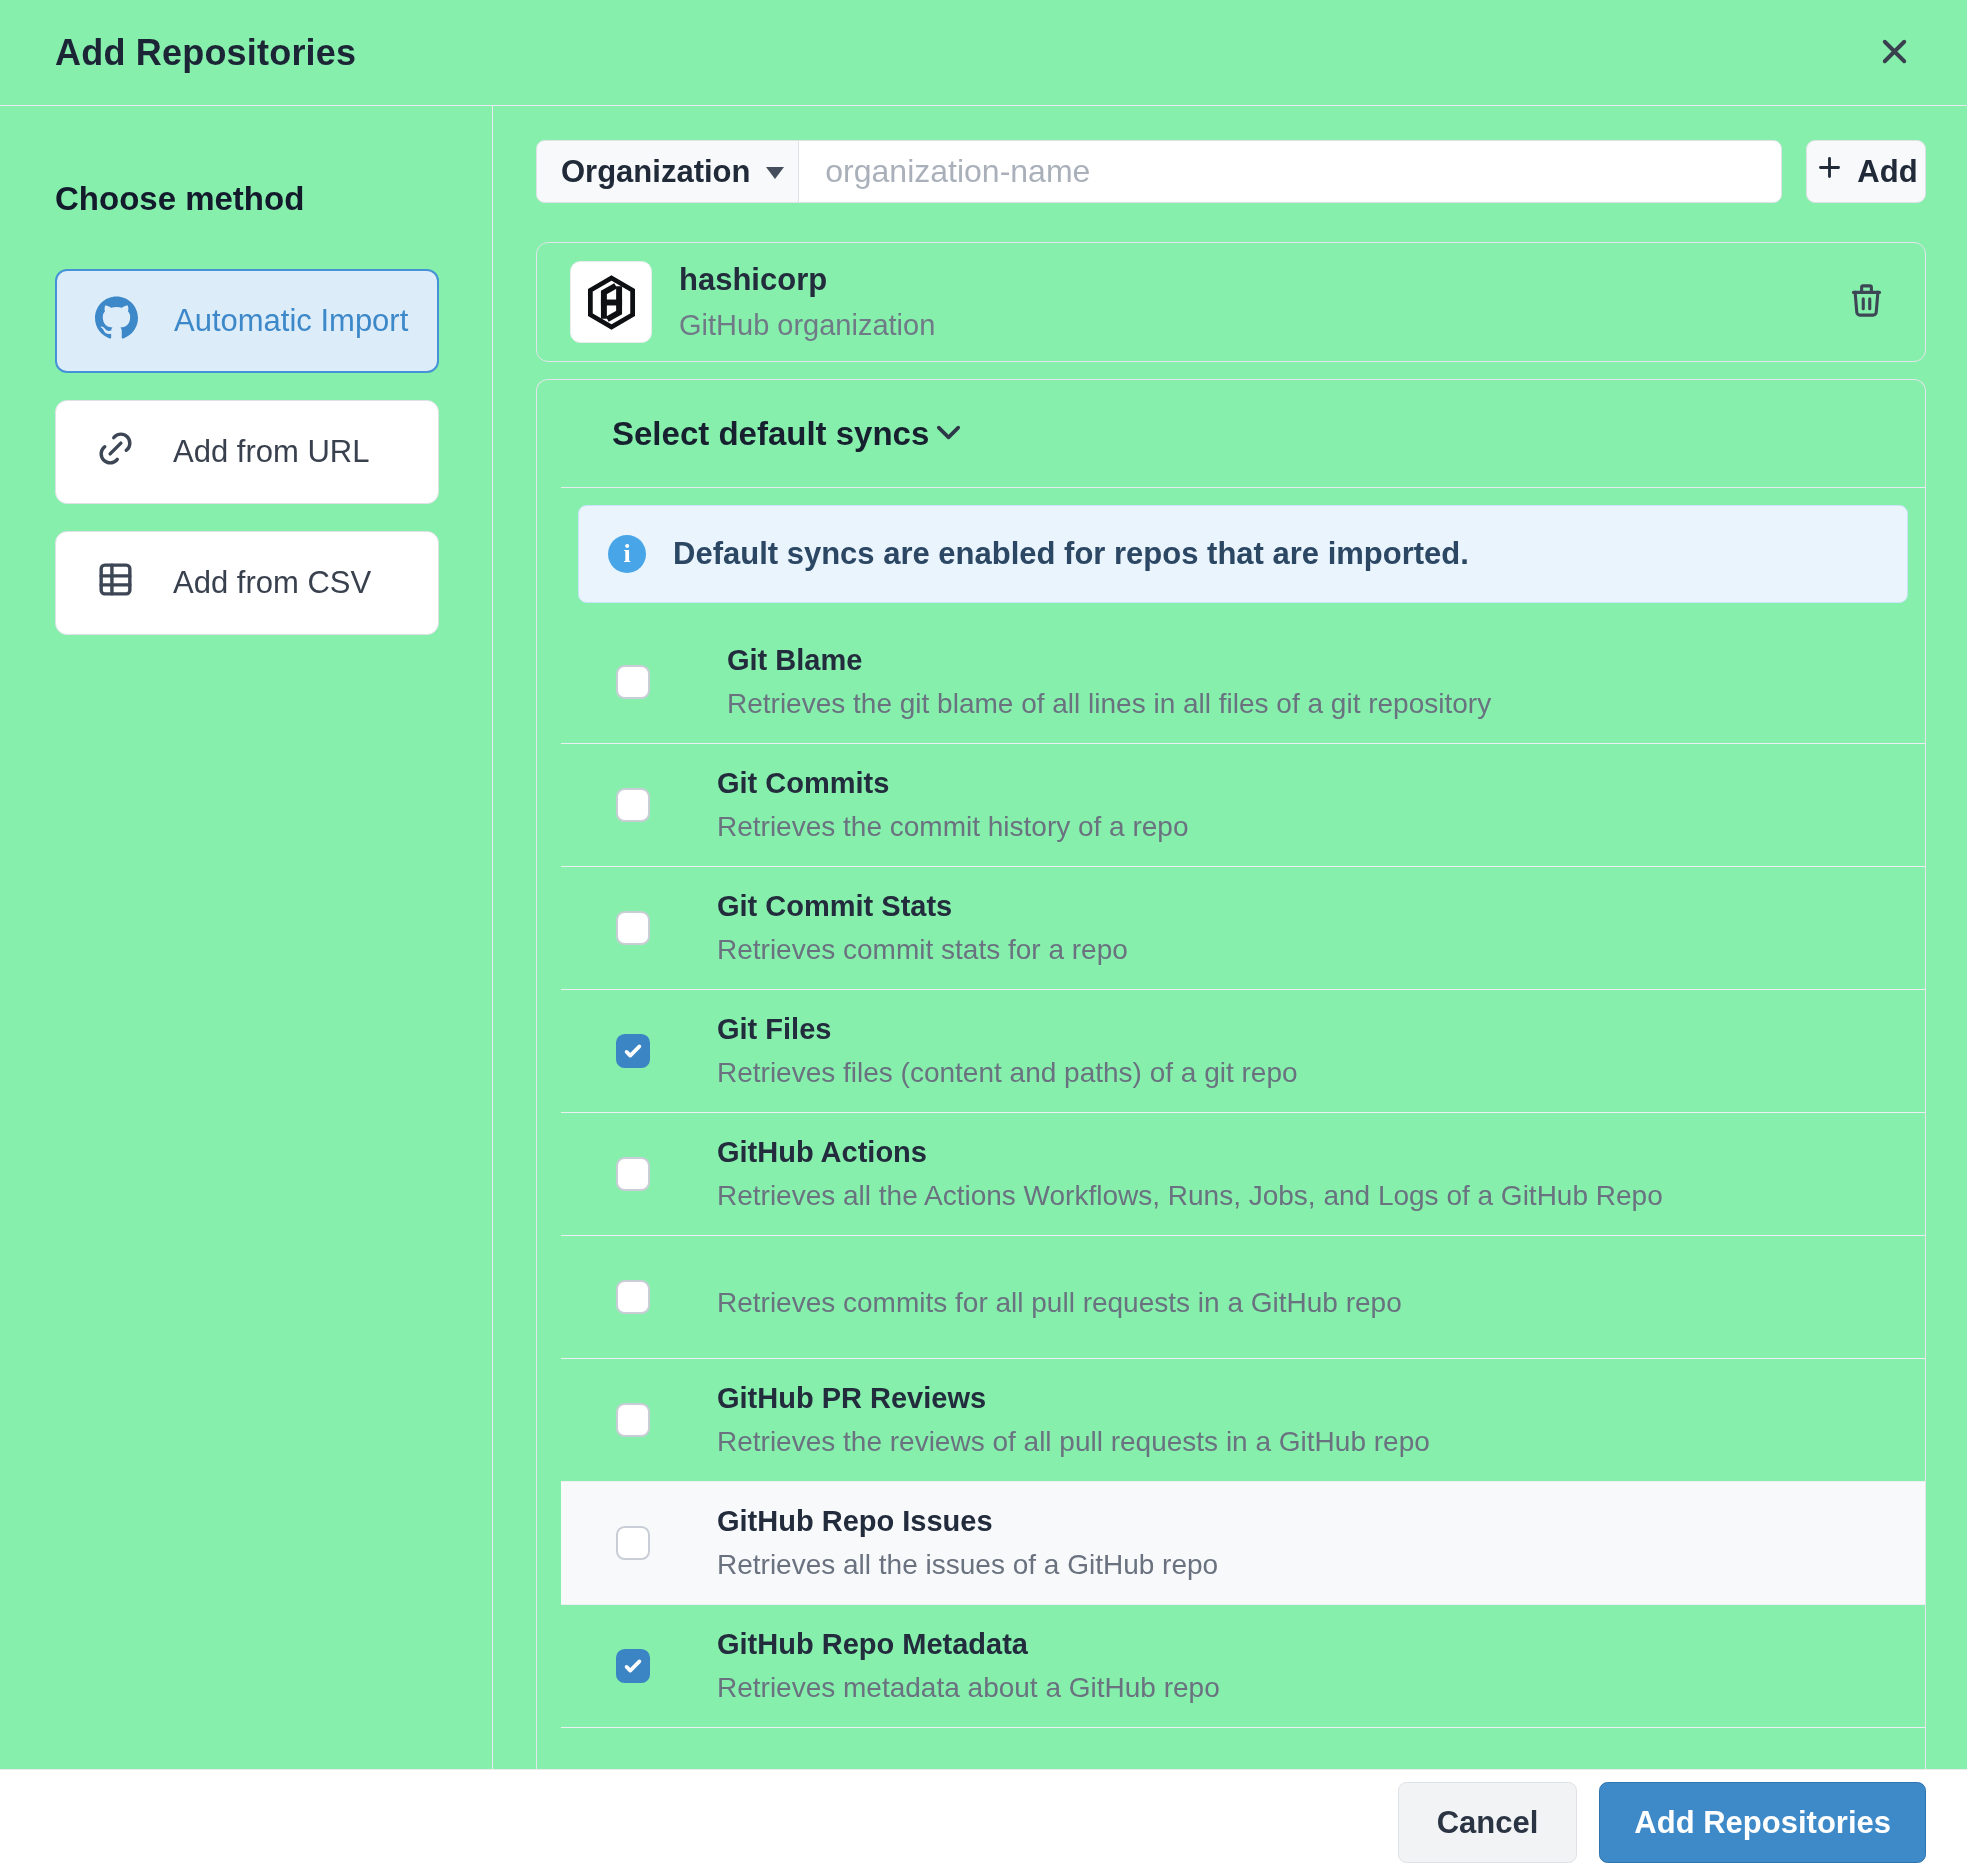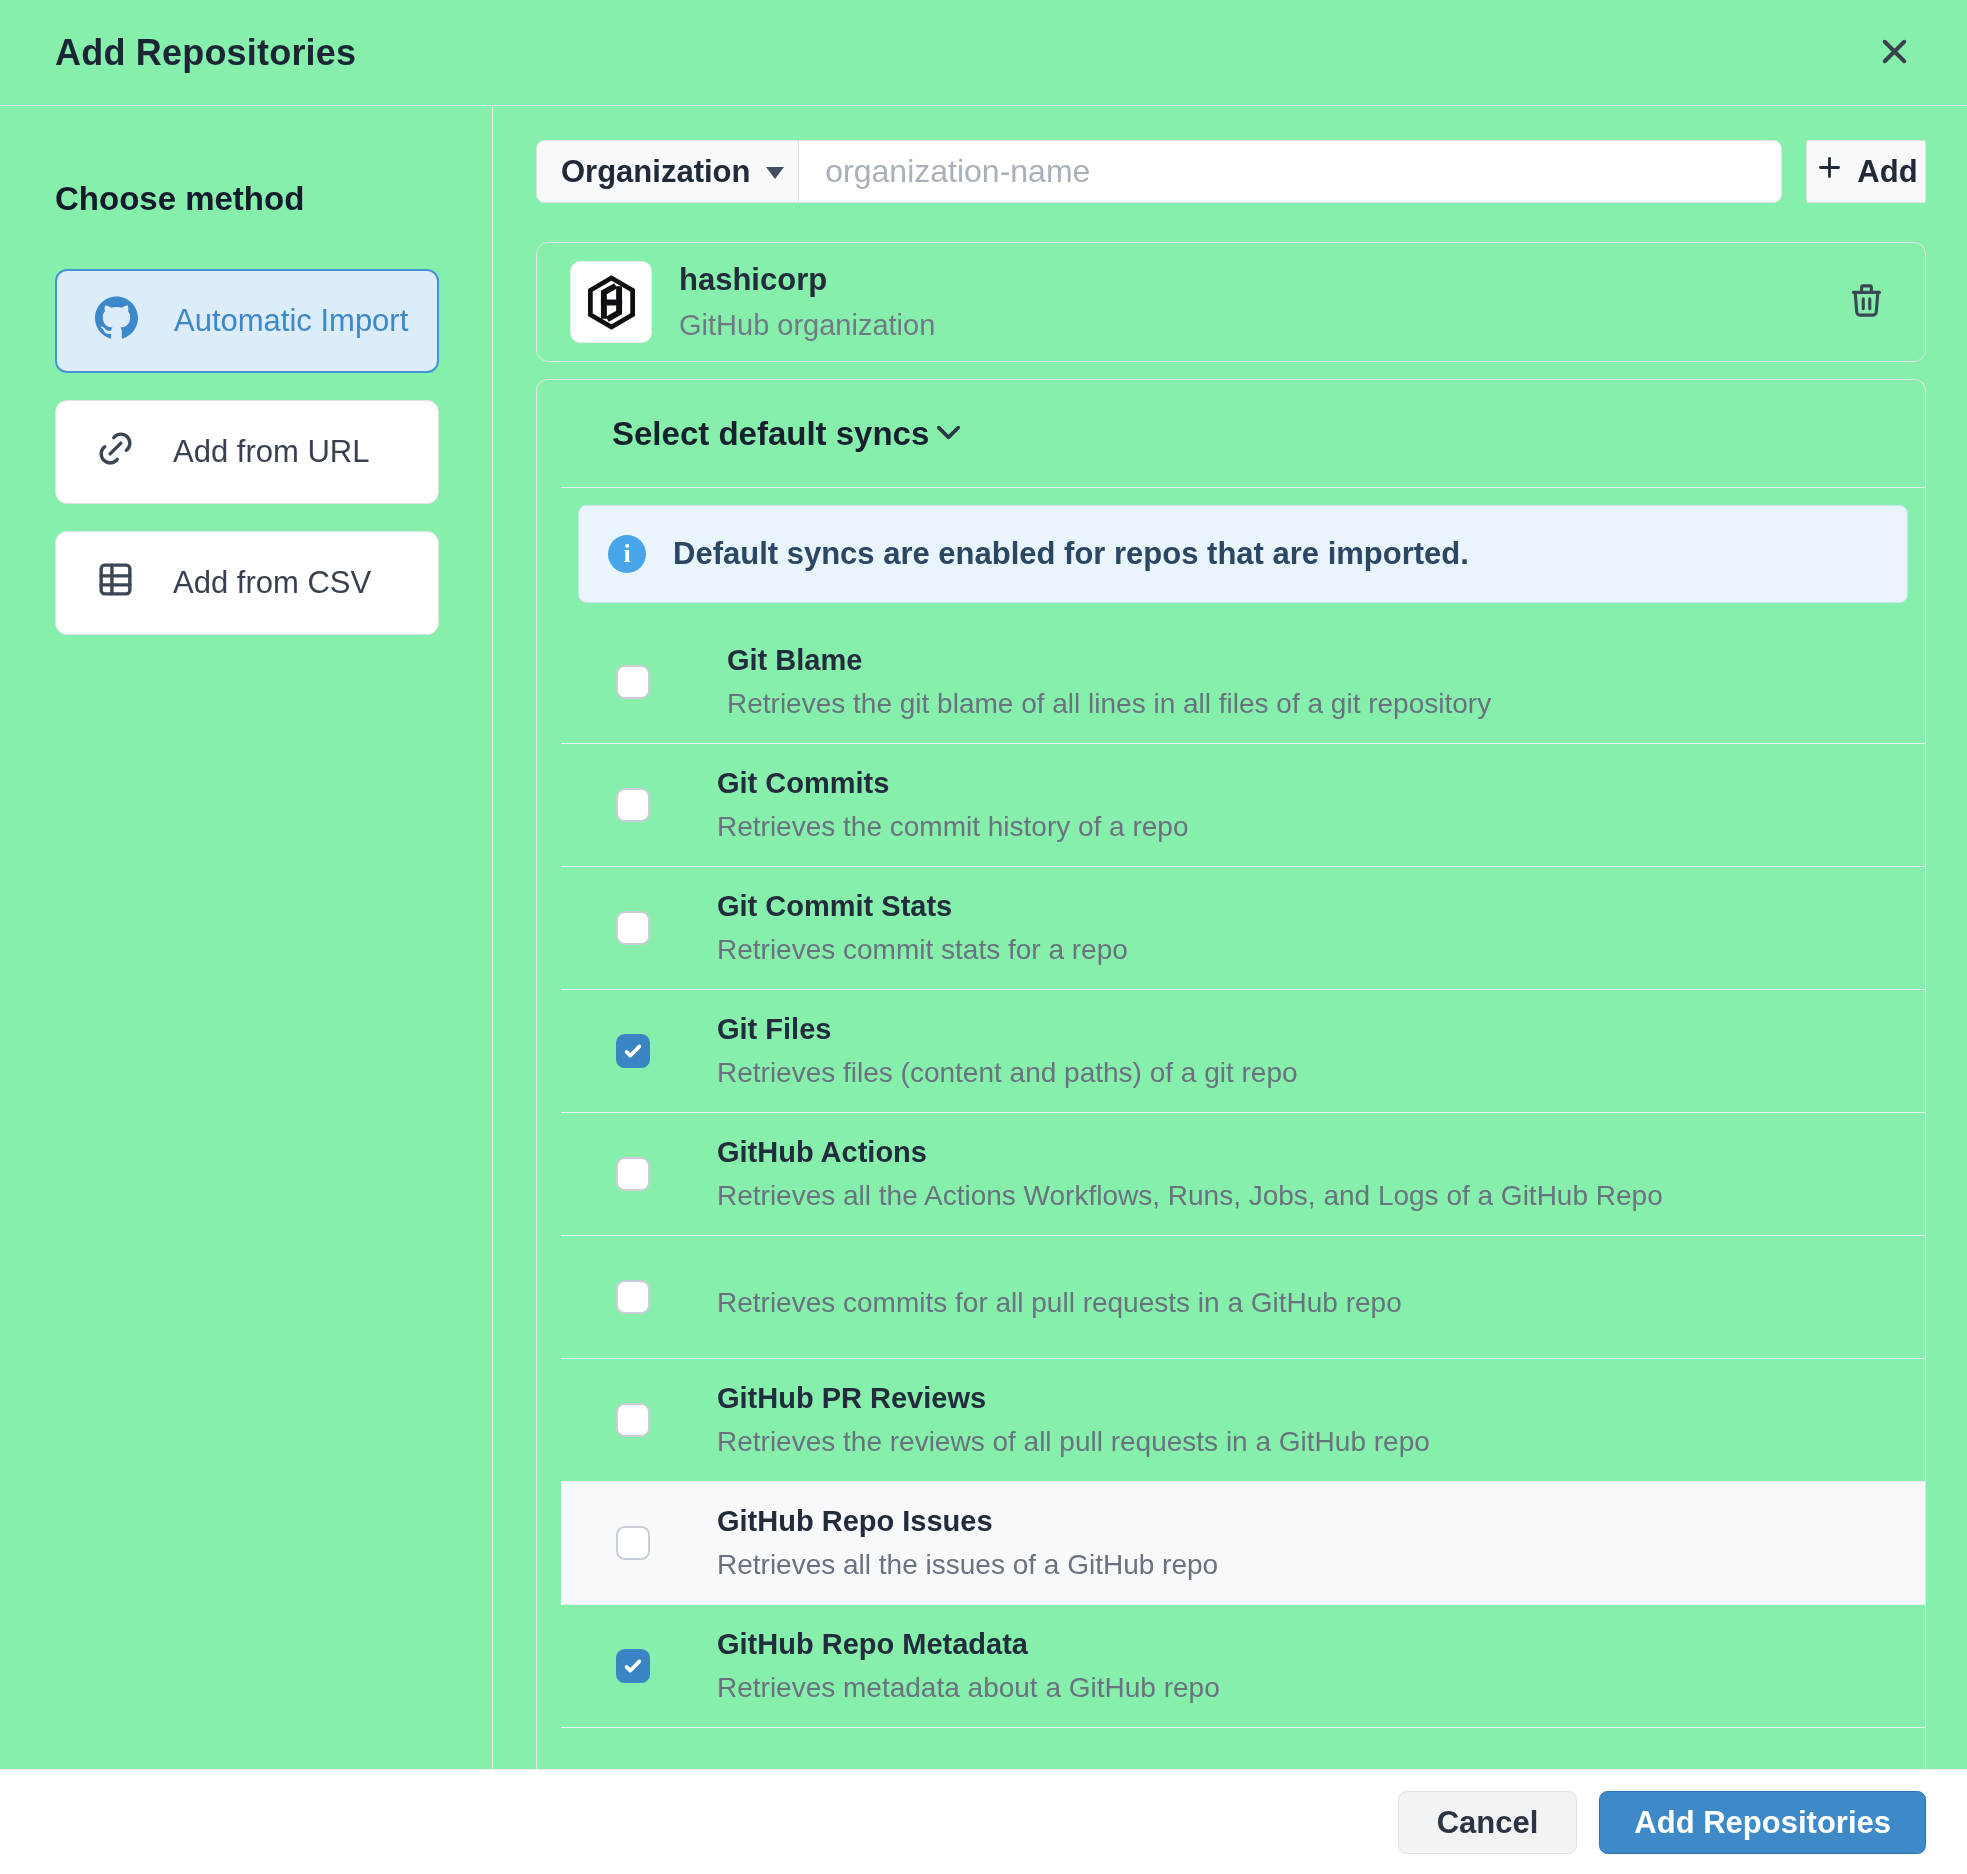--- a/index.html
+++ b/index.html
@@ -37,21 +37,21 @@
   .type-select { width:264px; background:#f8f9fa; border:1.7px solid #dee2e6; border-radius:8.6px 0 0 8.6px;
                  display:flex; align-items:center; padding:16px 24px; gap:15.4px; cursor:pointer; }
   .type-select .val { font-size:31px; font-weight:600; color:#202a39; }
   .caret { width:0; height:0; border-left:9.4px solid transparent; border-right:9.4px solid transparent;
            border-top:12px solid #444e5c; margin-top:3.4px; }
   .org-input { flex:1 1 auto; margin-left:-1.7px; border:1.7px solid #dee2e6; border-radius:0 8.6px 8.6px 0;
                font-size:32px; padding:0 26px; color:#222c3c; outline:none;
                font-family:"Liberation Sans","DejaVu Sans",sans-serif; }
   .org-input::placeholder { color:#a9b0ba; }
   .add-btn { margin-left:24px; width:120px; flex:0 0 120px; background:#f8f9fa; border:1.7px solid #dee2e6;
-             border-radius:2px; display:flex; align-items:center; justify-content:center; gap:12px;
+             border-radius:9px; display:flex; align-items:center; justify-content:center; gap:12px;
              font-size:31px; font-weight:600; color:#202a39; cursor:pointer; }
   .add-btn svg { width:31px; height:31px; stroke:#202a39; stroke-width:2.4; fill:none; stroke-linecap:round; }
 
   
   .org-card { flex:0 0 120px; height:120px; border:1.7px solid #e2e5e9; border-radius:12px;
               display:flex; align-items:center; padding:0 33px; margin-bottom:17px; }
   .avatar { width:82px; height:82px; border:1.7px solid #e9ecef; border-radius:10.3px; background:#fff;
             display:flex; align-items:center; justify-content:center; }
   .avatar svg { width:57px; height:57px; }
   .org-txt { margin-left:27px; }
@@ -90,21 +90,21 @@
   .sync-row.checked .cbx { background:#3b85c4; border-color:#3b85c4; }
   .sync-row.checked .cbx svg { display:block; }
   .sync-txt { margin-left:67px; }
   .sync-name { font-size:29px; font-weight:600; color:#222c3c; }
   .sync-desc { font-size:28px; color:#6a7280; margin-top:11px; }
   .sync-desc:empty { display:none; }
 
   
   .ftr { flex:0 0 106px; height:106px; border-top:1.7px solid #e9ecef; display:flex; align-items:center;
          justify-content:flex-end; gap:22px; padding-right:41px; background:#fff; }
-  .btn { height:63px; border-radius:8.6px; font-size:31px; font-weight:600; cursor:pointer;
+  .btn { height:81px; border-radius:8.6px; font-size:31px; font-weight:600; cursor:pointer;
          display:flex; align-items:center; justify-content:center;
          font-family:"Liberation Sans","DejaVu Sans",sans-serif; }
   .btn-cancel { padding:0 38px; background:#f1f3f5; border:1.7px solid #dee2e6; color:#2b3443; }
   .btn-primary { padding:0 34px; background:#3e8ac9; border:1.7px solid #2e74ae; color:#fff; }
 </style>
 </head>
 <body>
 
 <div class="modal">
 

